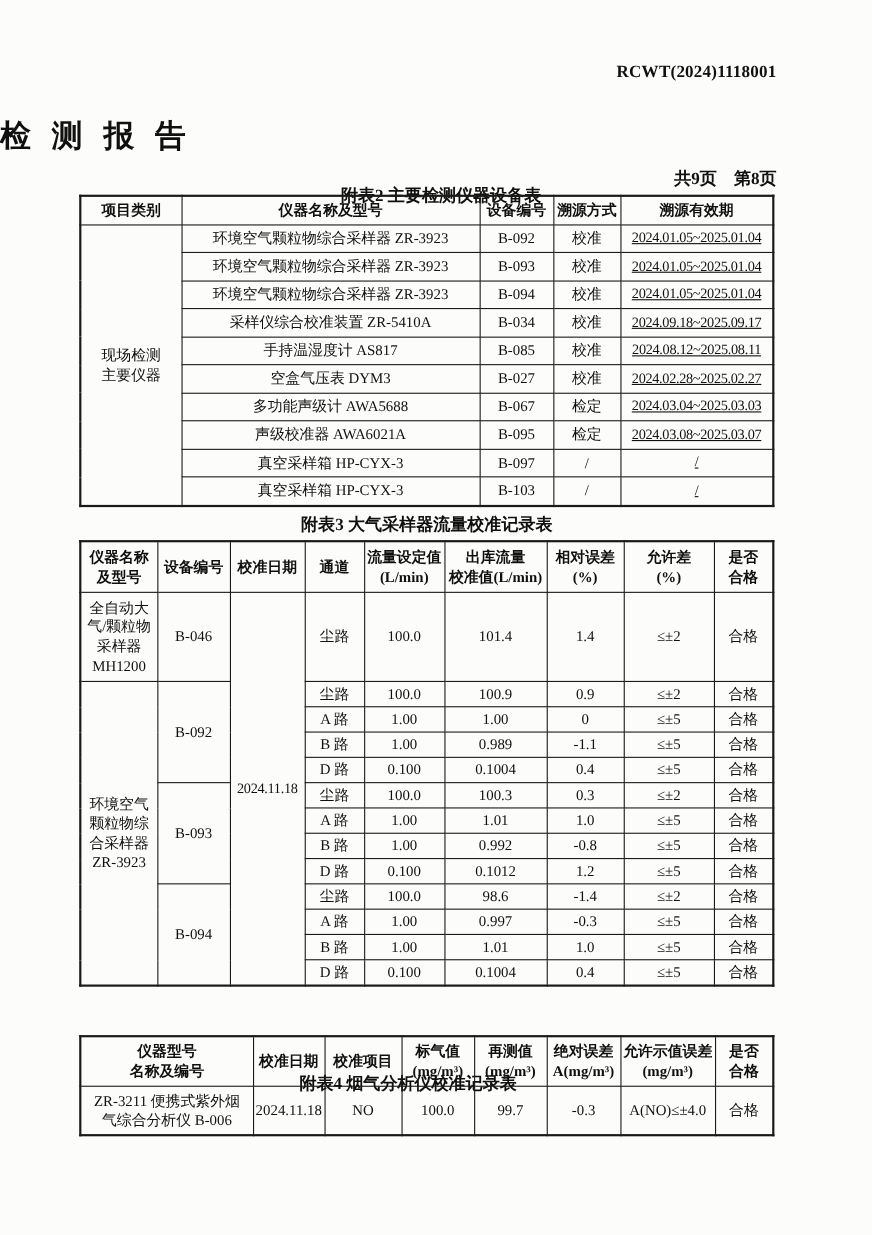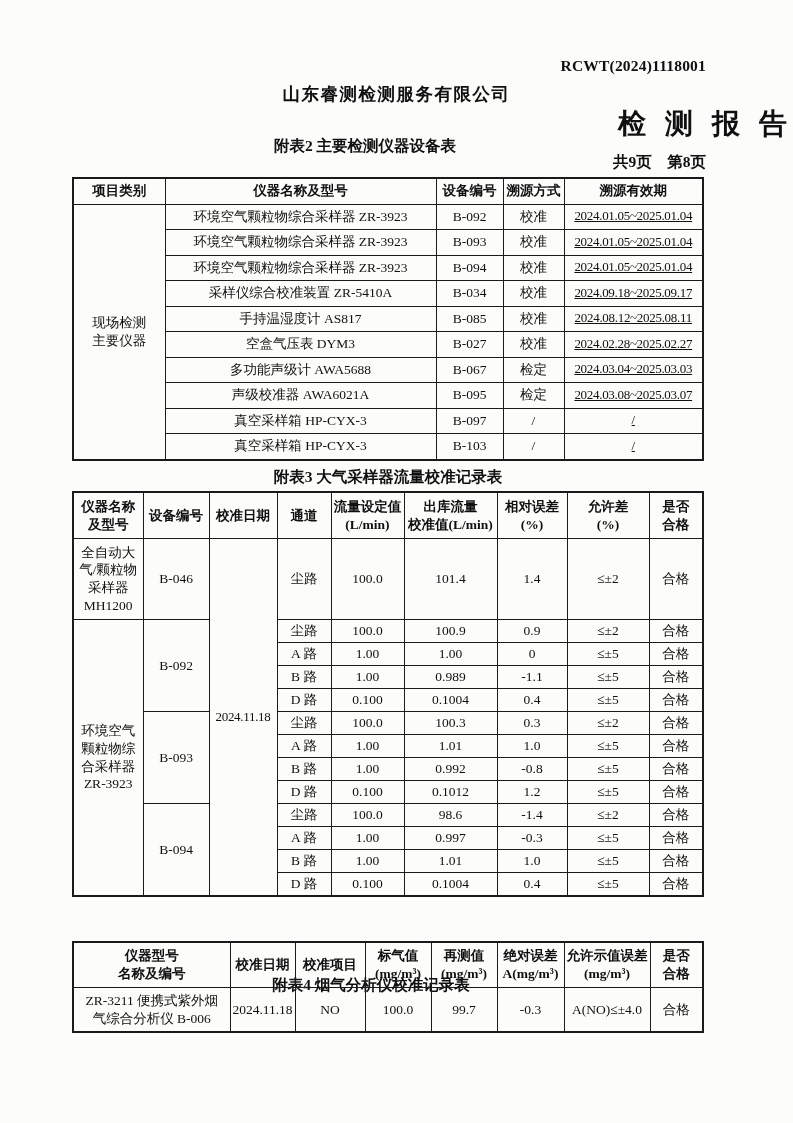--- a/index.html
+++ b/index.html
@@ -16,27 +16,27 @@
   .abs { position:absolute; }
   .report-no {
     top:57px; left:0; width:706px; text-align:right;
     font-size:15.5px; font-weight:700; letter-spacing:0.2px;
   }
   .company {
     top:82px; left:0; width:793px; text-align:center;
     font-size:17.5px; font-weight:700; letter-spacing:1.5px;
   }
   .doc-title {
-    top:105px; left:0; width:793px; text-align:right;
+    top:105px; left:0; width:793px; text-align:left;
     font-size:28px; font-weight:700; letter-spacing:6px;
   }
   .caption {
     font-size:15.5px; font-weight:700; white-space:pre-line;
   }
-  .cap-equip { top:136px; left:0; width:730px; text-align:center; }
+  .cap-equip { top:168px; left:0; width:730px; text-align:center;padding-left:36px; }
   .pagination {
     top:152px; left:0; width:706px; text-align:right;
     font-size:15.5px; font-weight:700;
   }
   .cap-flow { top:467px; left:0; width:748px; text-align:center;padding-left:14px; }
   .cap-gas  { top:975px; left:0; width:742px; text-align:center; }
 
   table.t {
     border-collapse:collapse; table-layout:fixed;
     border:2px solid #1a1a1a;
@@ -63,21 +63,20 @@
   .t-gas { top:941px; left:72px; }
   .t-gas td { height:43px; }
   .t-gas tr.hd td { height:44px; }
 </style>
 </head>
 <body>
 
 <div class="page">
 
   <div class="abs report-no">RCWT(2024)1118001</div>
-  <div class="abs company">山东睿测检测服务有限公司</div>
   <div class="abs doc-title">检 测 报 告</div>
 
   <div class="abs caption cap-equip">附表2 主要检测仪器设备表</div>
   <div class="abs pagination">共9页　第8页</div>
 
   <table class="abs t t-equip">
     <colgroup>
       <col style="width:92px">
         <col style="width:271px">
         <col style="width:67px">

